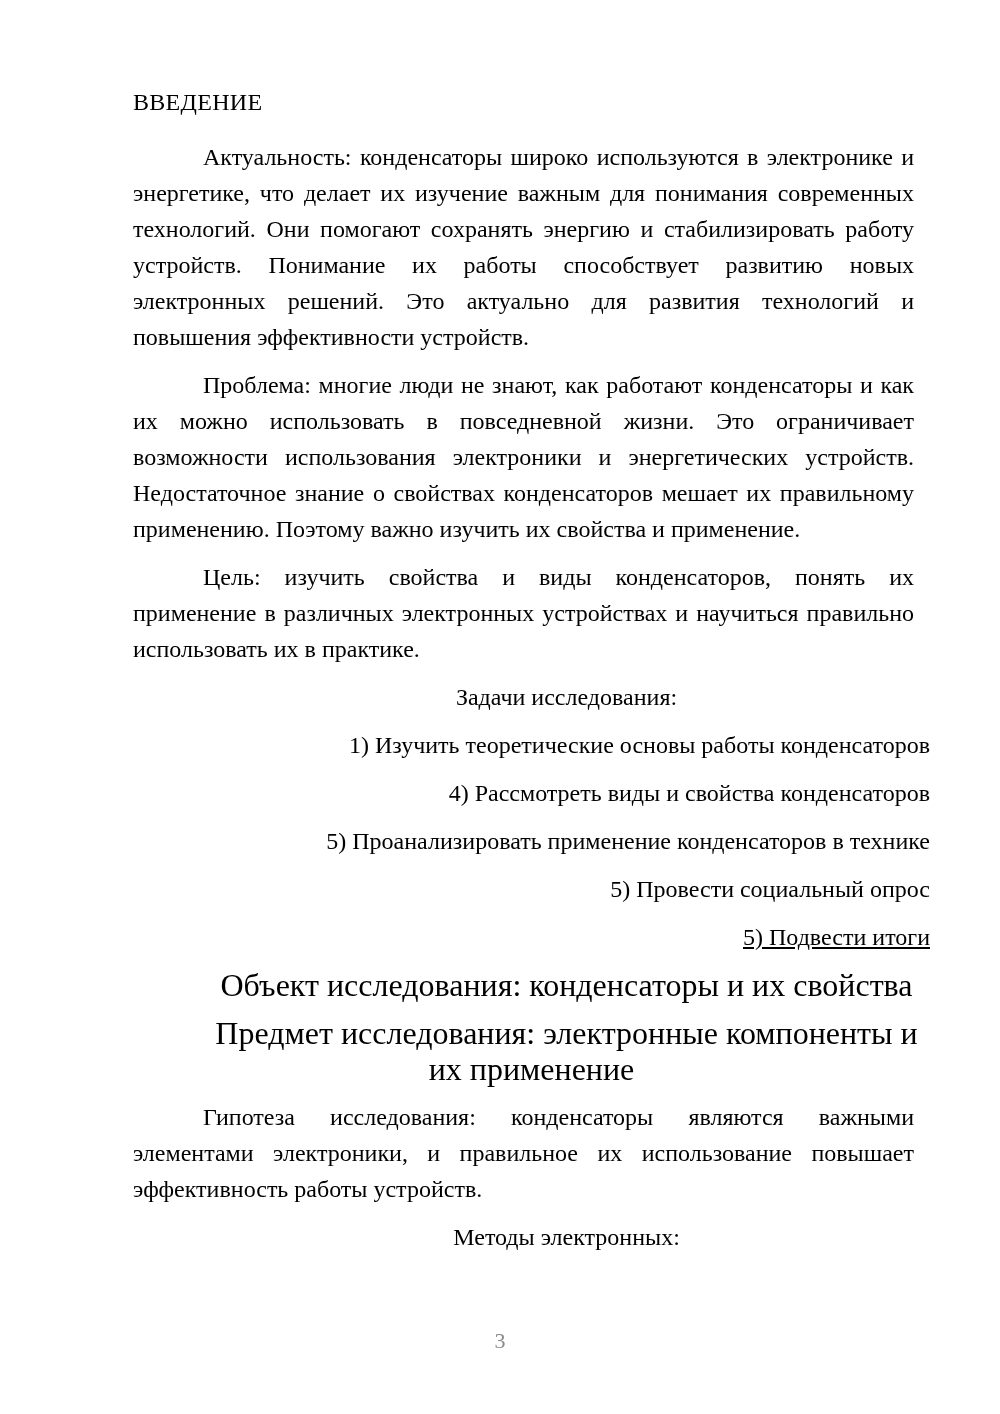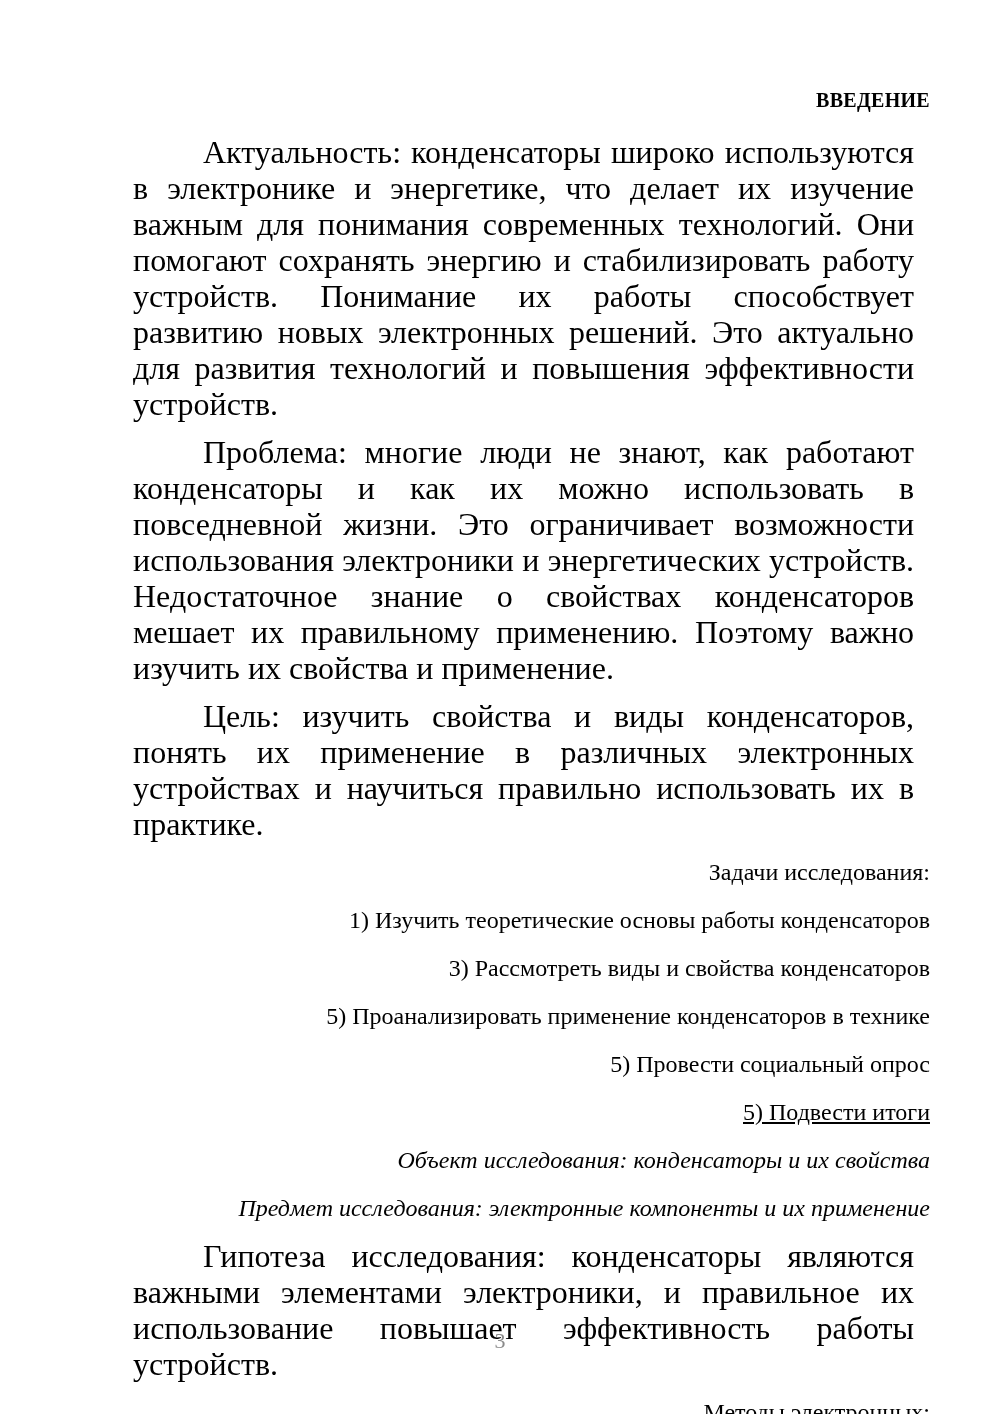--- a/index.html
+++ b/index.html
@@ -17,53 +17,52 @@
     font-family: "Liberation Serif", "DejaVu Serif", serif;
     color: #000000;
   }
   .content {
     position: absolute;
     left: 133px;
     top: 88px;
     width: 797px;
   }
   .doc-title {
-    font-size: 20px;
-    font-weight: bold;
-    text-align: right;
+    font-size: 24px;
+    font-weight: normal;
+    text-align: left;
     letter-spacing: 0.3px;
     margin: 0 0 22px 0;
     line-height: 1.2;
   }
   .para {
-    font-size: 32px;
+    font-size: 24px;
     line-height: 36px;
     text-align: justify;
     text-justify: inter-word;
     text-indent: 70px;
     margin: 0 16px 12px 0;
     hyphens: none;
   }
   .para:last-of-type {
     margin-bottom: 0;
   }
   .sub-heading {
     font-size: 24px;
     line-height: 36px;
-    text-align: right;
+    text-align: center;
     text-indent: 70px;
     margin: 0 0 12px 0;
   }
   .lead-line {
-    font-size: 24px;
+    font-size: 32px;
     line-height: 36px;
-    text-align: right;
+    text-align: center;
     text-indent: 70px;
     margin: 0 0 12px 0;
-    font-style: italic;
   }
   .num-list {
     list-style: none;
     margin: 0 0 12px 0;
     padding: 0;
   }
   .num-item {
     font-size: 24px;
     line-height: 36px;
     text-align: right;
@@ -97,21 +96,21 @@
     <p class="para">Актуальность: конденсаторы широко используются в электронике и энергетике, что делает их изучение важным для понимания современных технологий. Они помогают сохранять энергию и стабилизировать работу устройств. Понимание их работы способствует развитию новых электронных решений. Это актуально для развития технологий и повышения эффективности устройств.</p>
 
     <p class="para">Проблема: многие люди не знают, как работают конденсаторы и как их можно использовать в повседневной жизни. Это ограничивает возможности использования электроники и энергетических устройств. Недостаточное знание о свойствах конденсаторов мешает их правильному применению. Поэтому важно изучить их свойства и применение.</p>
 
     <p class="para">Цель: изучить свойства и виды конденсаторов, понять их применение в различных электронных устройствах и научиться правильно использовать их в практике.</p>
 
     <p class="sub-heading">Задачи исследования:</p>
 
     <ul class="num-list">
       <li class="num-item">1) Изучить теоретические основы работы конденсаторов</li>
-      <li class="num-item">3) Рассмотреть виды и свойства конденсаторов</li>
+      <li class="num-item">4) Рассмотреть виды и свойства конденсаторов</li>
       <li class="num-item">5) Проанализировать применение конденсаторов в технике</li>
       <li class="num-item">5) Провести социальный опрос</li>
       <li class="num-item">5) Подвести итоги</li>
     </ul>
 
     <p class="lead-line">Объект исследования: конденсаторы и их свойства</p>
 
     <p class="lead-line">Предмет исследования: электронные компоненты и их применение</p>
 
     <p class="para">Гипотеза исследования: конденсаторы являются важными элементами электроники, и правильное их использование повышает эффективность работы устройств.</p>

